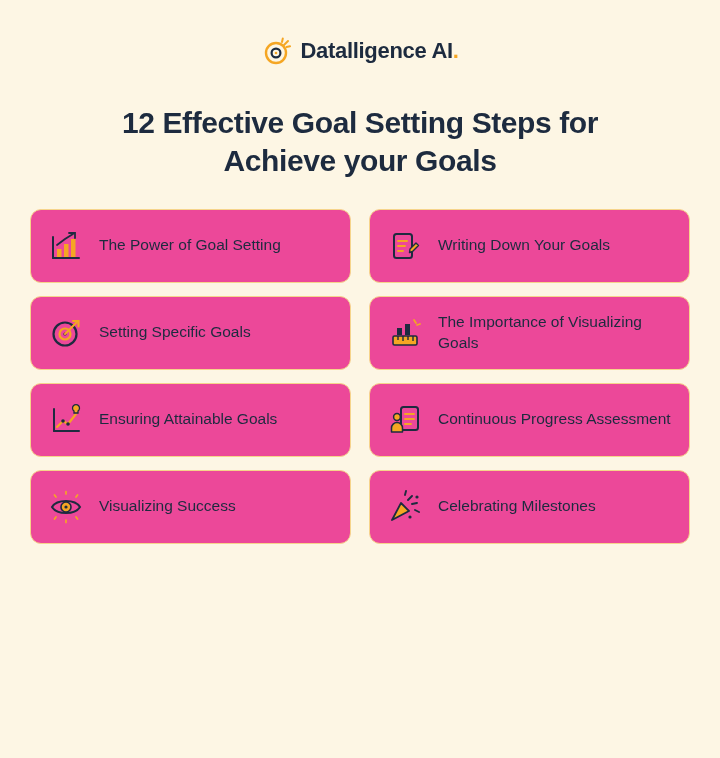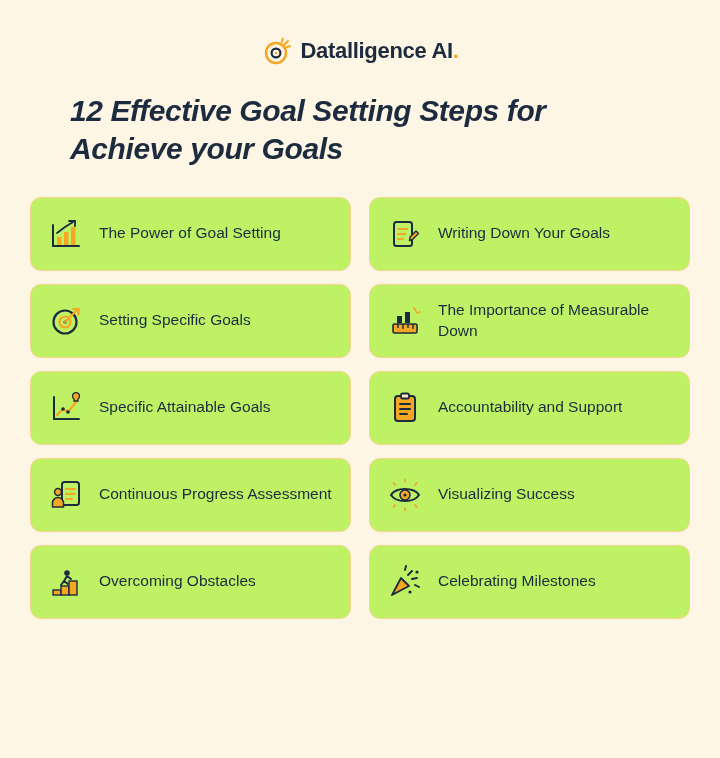--- a/index.html
+++ b/index.html
@@ -36,41 +36,41 @@
   }
   .brand-name {
     font-size: 22px;
     font-weight: bold;
     letter-spacing: -0.3px;
     color: #1d2b3f;
   }
   .brand-name .dot { color: #f5a623; }
 
   .headline {
-    margin: 26px auto 0;
+    margin: 38px auto 0;
     width: 580px;
+    text-align: center;
     font-size: 30px;
     line-height: 1.28;
     font-weight: bold;
     color: #1d2b3f;
     letter-spacing: -0.4px;
-    font-style: italic;
   }
 
   .grid {
     margin: 28px auto 0;
     width: 660px;
     display: grid;
     grid-template-columns: 1fr 1fr;
     column-gap: 18px;
     row-gap: 13px;
   }
 
   .card {
-    background: #bef264;
+    background: #ec4899;
     border: 1px solid #f6d48b;
     border-radius: 11px;
     height: 74px;
     display: flex;
     align-items: center;
     padding: 0 16px;
     gap: 14px;
   }
   .card-icon {
     width: 38px; height: 38px;
@@ -154,48 +154,38 @@
     <div class="card">
       <span class="card-icon">
         <svg width="34" height="34" viewBox="0 0 34 34">
           <rect x="5" y="20" width="24" height="9" rx="1.5" fill="#f5a623" stroke="#1d2b3f" stroke-width="1.6"></rect>
           <path d="M10 20 V24 M15 20 V25 M20 20 V24 M25 20 V25" stroke="#1d2b3f" stroke-width="1.4"></path>
           <rect x="9" y="12" width="5" height="7" fill="#1d2b3f"></rect>
           <rect x="17" y="8" width="5" height="11" fill="#1d2b3f"></rect>
           <path d="M26 4 L28 7 M29 9 L32 8" stroke="#f5a623" stroke-width="1.8" stroke-linecap="round"></path>
         </svg>
       </span>
-      <span class="card-label">The Importance of Measurable Down</span>
+      <span class="card-label">The Importance of Visualizing Goals</span>
     </div>
 
     <div class="card">
       <span class="card-icon">
         <svg width="34" height="34" viewBox="0 0 34 34">
           <path d="M5 28 H30" stroke="#1d2b3f" stroke-width="2" stroke-linecap="round"></path>
           <path d="M5 28 V6" stroke="#1d2b3f" stroke-width="2" stroke-linecap="round"></path>
           <path d="M8 24 L14 18 L19 21 L27 11" stroke="#f5a623" stroke-width="2.2" fill="none" stroke-linecap="round" stroke-linejoin="round"></path>
           <circle cx="14" cy="18" r="1.8" fill="#1d2b3f"></circle>
           <circle cx="19" cy="21" r="1.8" fill="#1d2b3f"></circle>
           <path d="M25 8 a3.5 3.5 0 1 1 4 0 v2 h-4 z" fill="#f5a623" stroke="#1d2b3f" stroke-width="1.3"></path>
         </svg>
       </span>
-      <span class="card-label">Specific Attainable Goals</span>
-    </div>
-
-
-    <div class="card">
-      <span class="card-icon">
-        <svg width="34" height="34" viewBox="0 0 34 34">
-          <rect x="7" y="5" width="20" height="25" rx="3" fill="#f5a623" stroke="#1d2b3f" stroke-width="2"></rect>
-          <rect x="13" y="2.5" width="8" height="5" rx="1.6" fill="#fdeabf" stroke="#1d2b3f" stroke-width="1.8"></rect>
-          <path d="M12 13 H22 M12 18 H22 M12 23 H19" stroke="#1d2b3f" stroke-width="2" stroke-linecap="round"></path>
-        </svg>
-      </span>
-      <span class="card-label">Accountability and Support</span>
-    </div>
+      <span class="card-label">Ensuring Attainable Goals</span>
+    </div>
+
+
 
     <div class="card">
       <span class="card-icon">
         <svg width="34" height="34" viewBox="0 0 34 34">
           <rect x="13" y="4" width="17" height="23" rx="2.5" fill="none" stroke="#1d2b3f" stroke-width="2"></rect>
           <path d="M17 11 H26 M17 16 H26 M17 21 H23" stroke="#f5a623" stroke-width="2" stroke-linecap="round"></path>
           <circle cx="9" cy="14" r="3.4" fill="#f5a623" stroke="#1d2b3f" stroke-width="1.5"></circle>
           <path d="M3.5 29 v-4 a5.5 5.5 0 0 1 11 0 v4 z" fill="#f5a623" stroke="#1d2b3f" stroke-width="1.5" stroke-linejoin="round"></path>
         </svg>
       </span>
@@ -207,32 +197,20 @@
         <svg width="34" height="34" viewBox="0 0 34 34">
           <path d="M3 17 C8 9 26 9 31 17 C26 25 8 25 3 17 Z" fill="none" stroke="#1d2b3f" stroke-width="2"></path>
           <circle cx="17" cy="17" r="5" fill="#f5a623" stroke="#1d2b3f" stroke-width="1.6"></circle>
           <circle cx="17" cy="17" r="1.6" fill="#1d2b3f"></circle>
           <path d="M17 4 V1.5 M7 7 L5.5 5 M27 7 L28.5 5 M17 30 V32.5 M7 27 L5.5 29 M27 27 L28.5 29" stroke="#f5a623" stroke-width="1.7" stroke-linecap="round"></path>
         </svg>
       </span>
       <span class="card-label">Visualizing Success</span>
     </div>
 
-    <div class="card">
-      <span class="card-icon">
-        <svg width="34" height="34" viewBox="0 0 34 34">
-          <rect x="4" y="25" width="8" height="5" fill="#f5a623" stroke="#1d2b3f" stroke-width="1.4"></rect>
-          <rect x="12" y="21" width="8" height="9" fill="#f5a623" stroke="#1d2b3f" stroke-width="1.4"></rect>
-          <rect x="20" y="16" width="8" height="14" fill="#f5a623" stroke="#1d2b3f" stroke-width="1.4"></rect>
-          <circle cx="18" cy="8" r="2.8" fill="#1d2b3f"></circle>
-          <path d="M18 11 L15 16 M18 11 L22 14 M15 16 L12 20 M15 16 L19 19" stroke="#1d2b3f" stroke-width="2" stroke-linecap="round"></path>
-        </svg>
-      </span>
-      <span class="card-label">Overcoming Obstacles</span>
-    </div>
 
     <div class="card">
       <span class="card-icon">
         <svg width="34" height="34" viewBox="0 0 34 34">
           <path d="M4 30 L13 13 L21 21 Z" fill="#f5a623" stroke="#1d2b3f" stroke-width="1.8" stroke-linejoin="round"></path>
           <path d="M20 10 L24 6 M24 14 L29 13 M17 5 L18 1 M27 20 L31 22" stroke="#1d2b3f" stroke-width="1.9" stroke-linecap="round"></path>
           <circle cx="29" cy="7" r="1.6" fill="#1d2b3f"></circle>
           <circle cx="22" cy="27" r="1.6" fill="#1d2b3f"></circle>
         </svg>
       </span>

